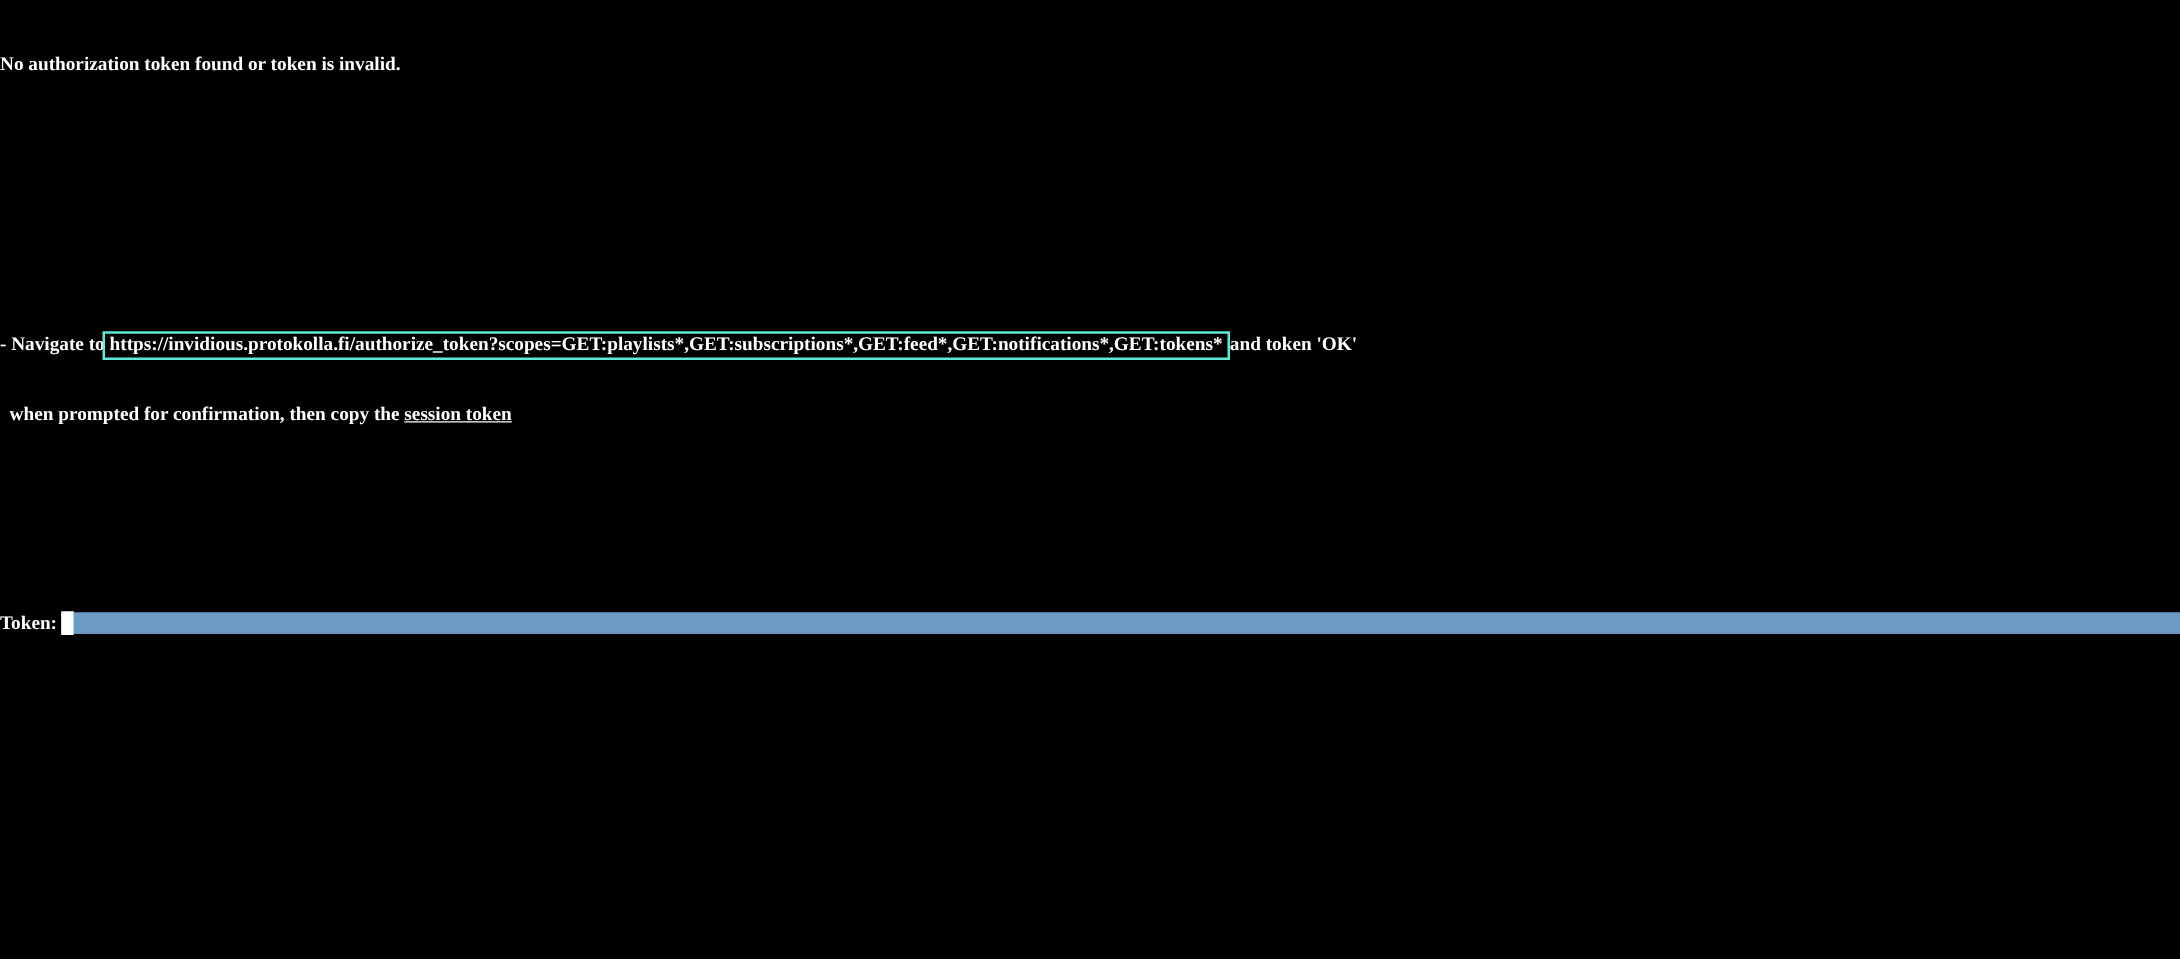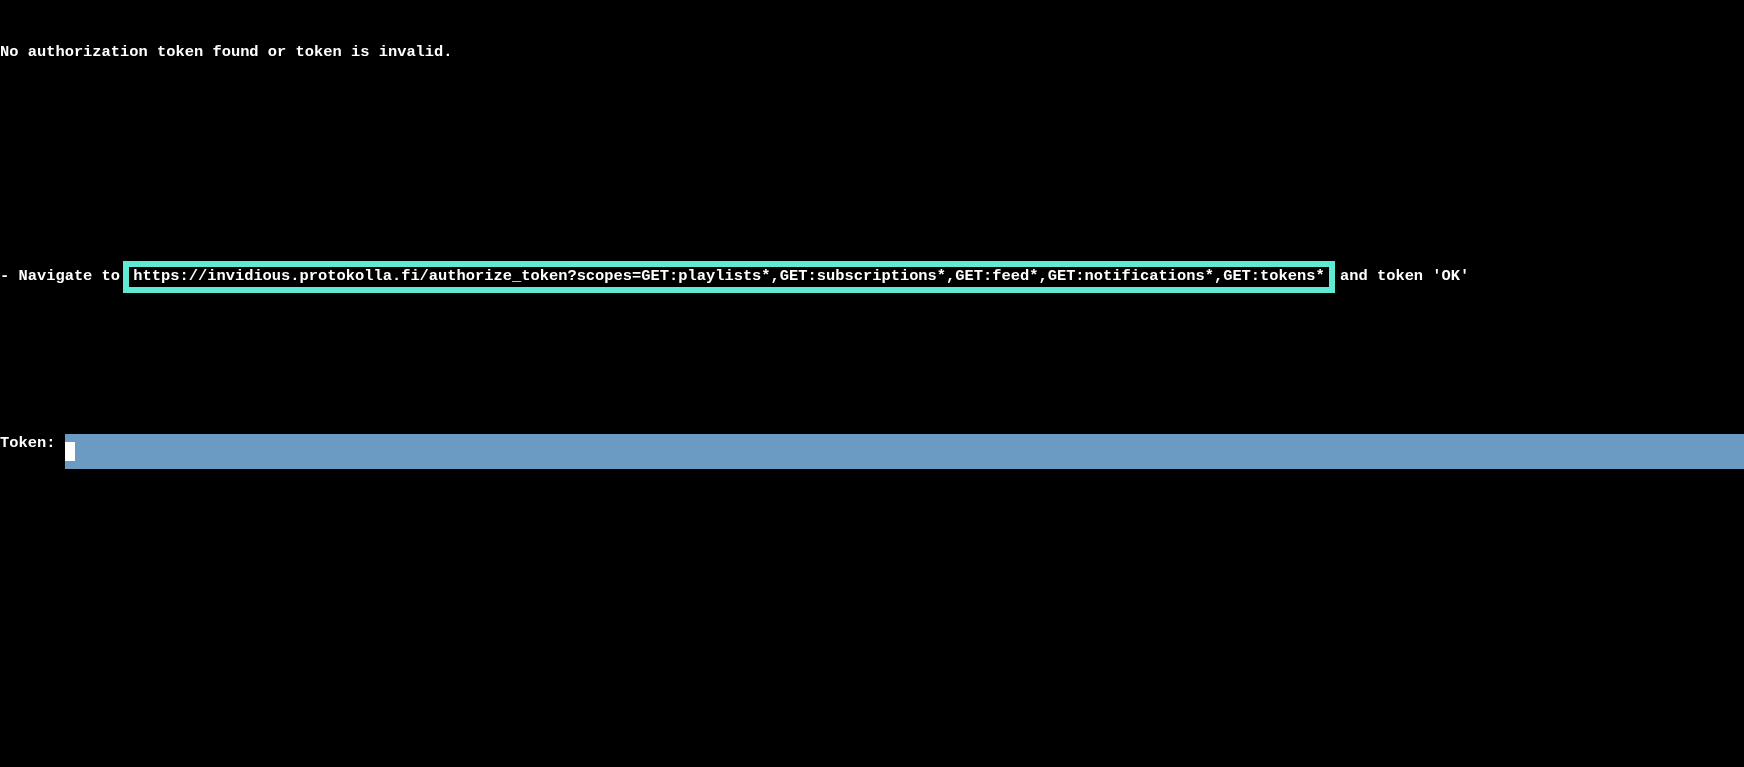--- a/index.html
+++ b/index.html
@@ -1,49 +1,50 @@
 <!DOCTYPE html>
 <html><head>
   <meta charset="utf-8">
   <style>
-    * { margin: 0; padding: 0; box-sizing: border-box; }
+    * { margin: 0; padding: 0; box-sizing: border-box; font-family: Liberation Serif, serif; }
     html, body {
       width: 1744px;
       height: 767px;
       background: #000;
       color: #fff;
       font-family: "Consolas", "Courier New", monospace;
       font-size: 15.4px;
       letter-spacing: 0;
       overflow: hidden;
     }
     .screen { padding: 6px 0 0 0; white-space: pre; }
     .line { display: block; line-height: 20px; font-weight: bold; }
     .bold { font-weight: bold; }
     .under { text-decoration: underline; }
-    .hl-red { border: 6px solid #5eead4; padding: 0 4px 2px 4px; margin-left: -6px; margin-right: -4px; }
-    .token-row { display: flex; align-items: stretch; height: 35px; justify-content: flex-end; }
+    .hl-red { border: 2px solid #5eead4; padding: 0 4px 2px 4px; margin-left: -6px; margin-right: -4px; }
+    .token-row { display: flex; align-items: stretch; height: 17px; justify-content: flex-end; }
     .token-label { font-weight: bold; padding-right: 0; }
     .token-input-wrap { flex: 1; background: #6b9bc3; display: flex; align-items: center; }
     .cursor { width: 10px; height: 19px; background: #fff; margin-left: 0; }
     input.token-input {
       flex: 1; height: 100%; border: 0; outline: 0;
       background: #6b9bc3; color: #000;
       font: inherit; padding-left: 2px;
     }
   </style>
 </head>
 <body>
 
 <div class="screen">
   <span class="line">No authorization token found or token is invalid.</span>
   <span class="line"> </span>
   <span class="line"> </span>
   <span class="line"> </span>
   <span class="line"><span>- Navigate to </span><span class="bold hl-red">https://invidious.protokolla.fi/authorize_token?scopes=GET:playlists*,GET:subscriptions*,GET:feed*,GET:notifications*,GET:tokens*</span><span> and token 'OK'</span></span>
+  <span class="line"><span>  when prompted for confirmation, then copy the </span><span class="under">session token</span></span>
   <span class="line"> </span>
   <span class="line"> </span>
   <div class="token-row">
     <span class="token-label">Token: </span>
     <div class="token-input-wrap">
       <span class="cursor"></span>
       <input class="token-input" type="text" value="" placeholder="" style="">
     </div>
   </div>
 </div>

